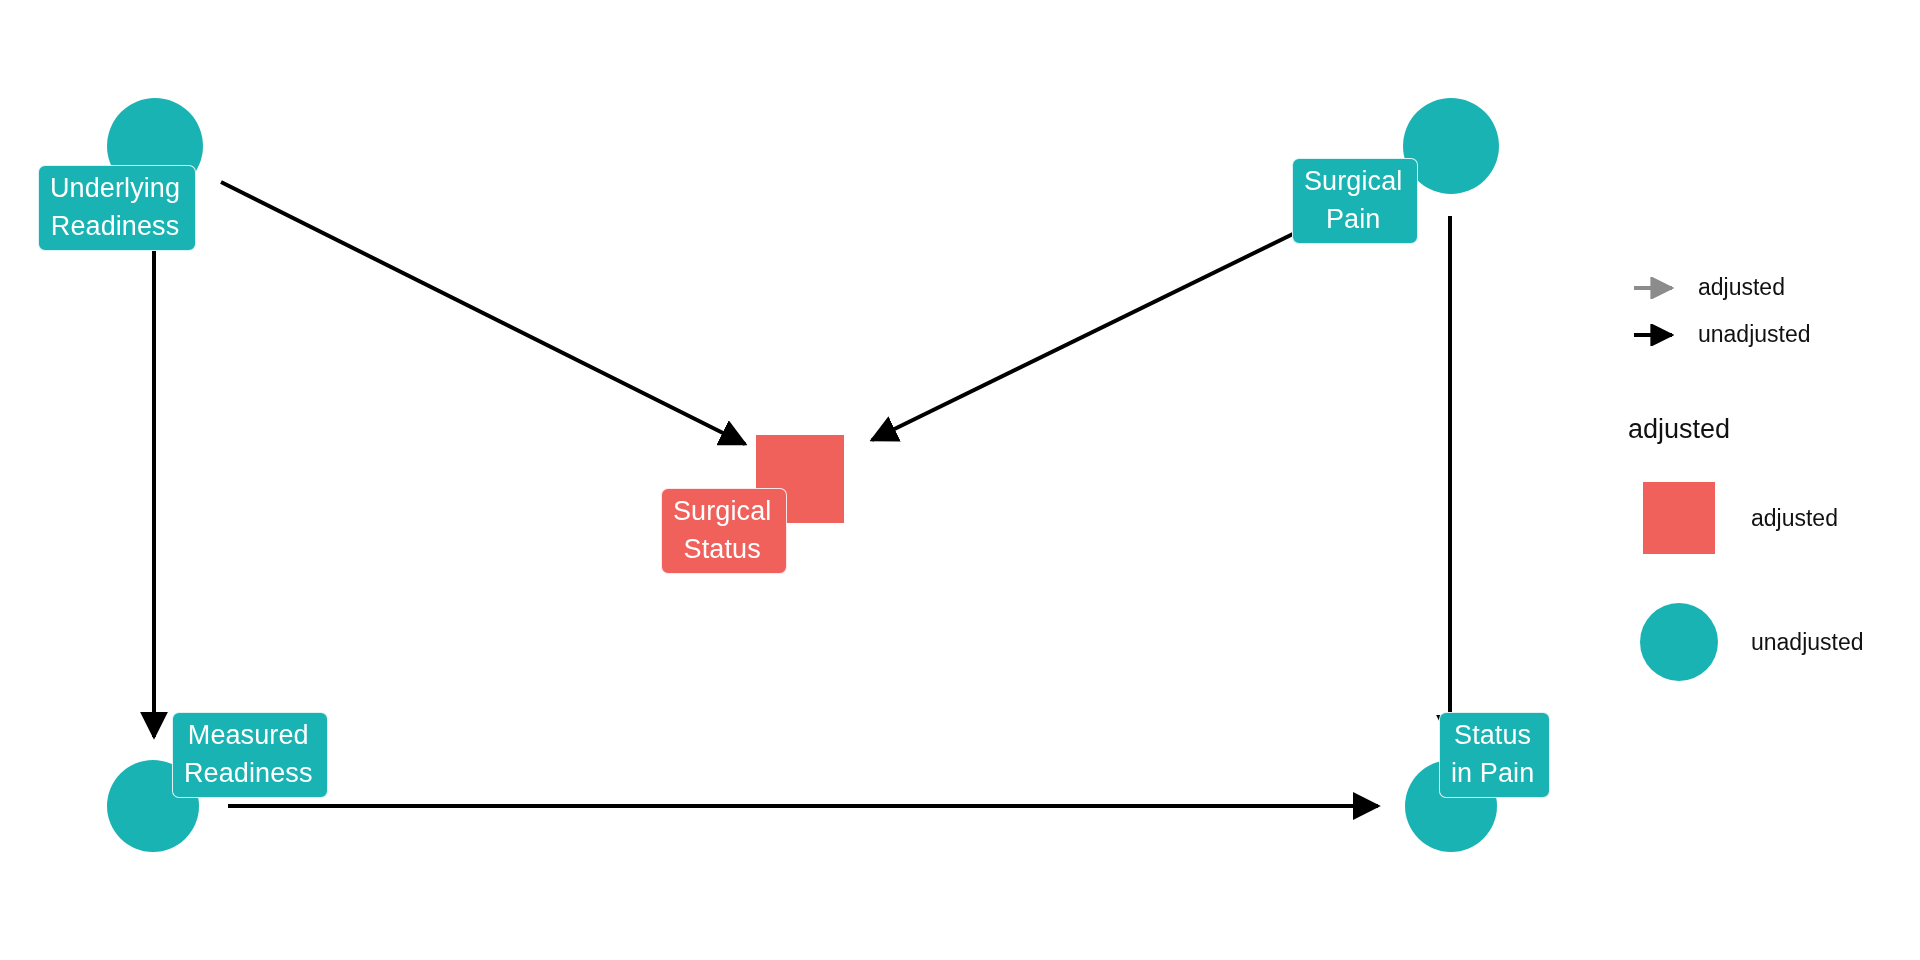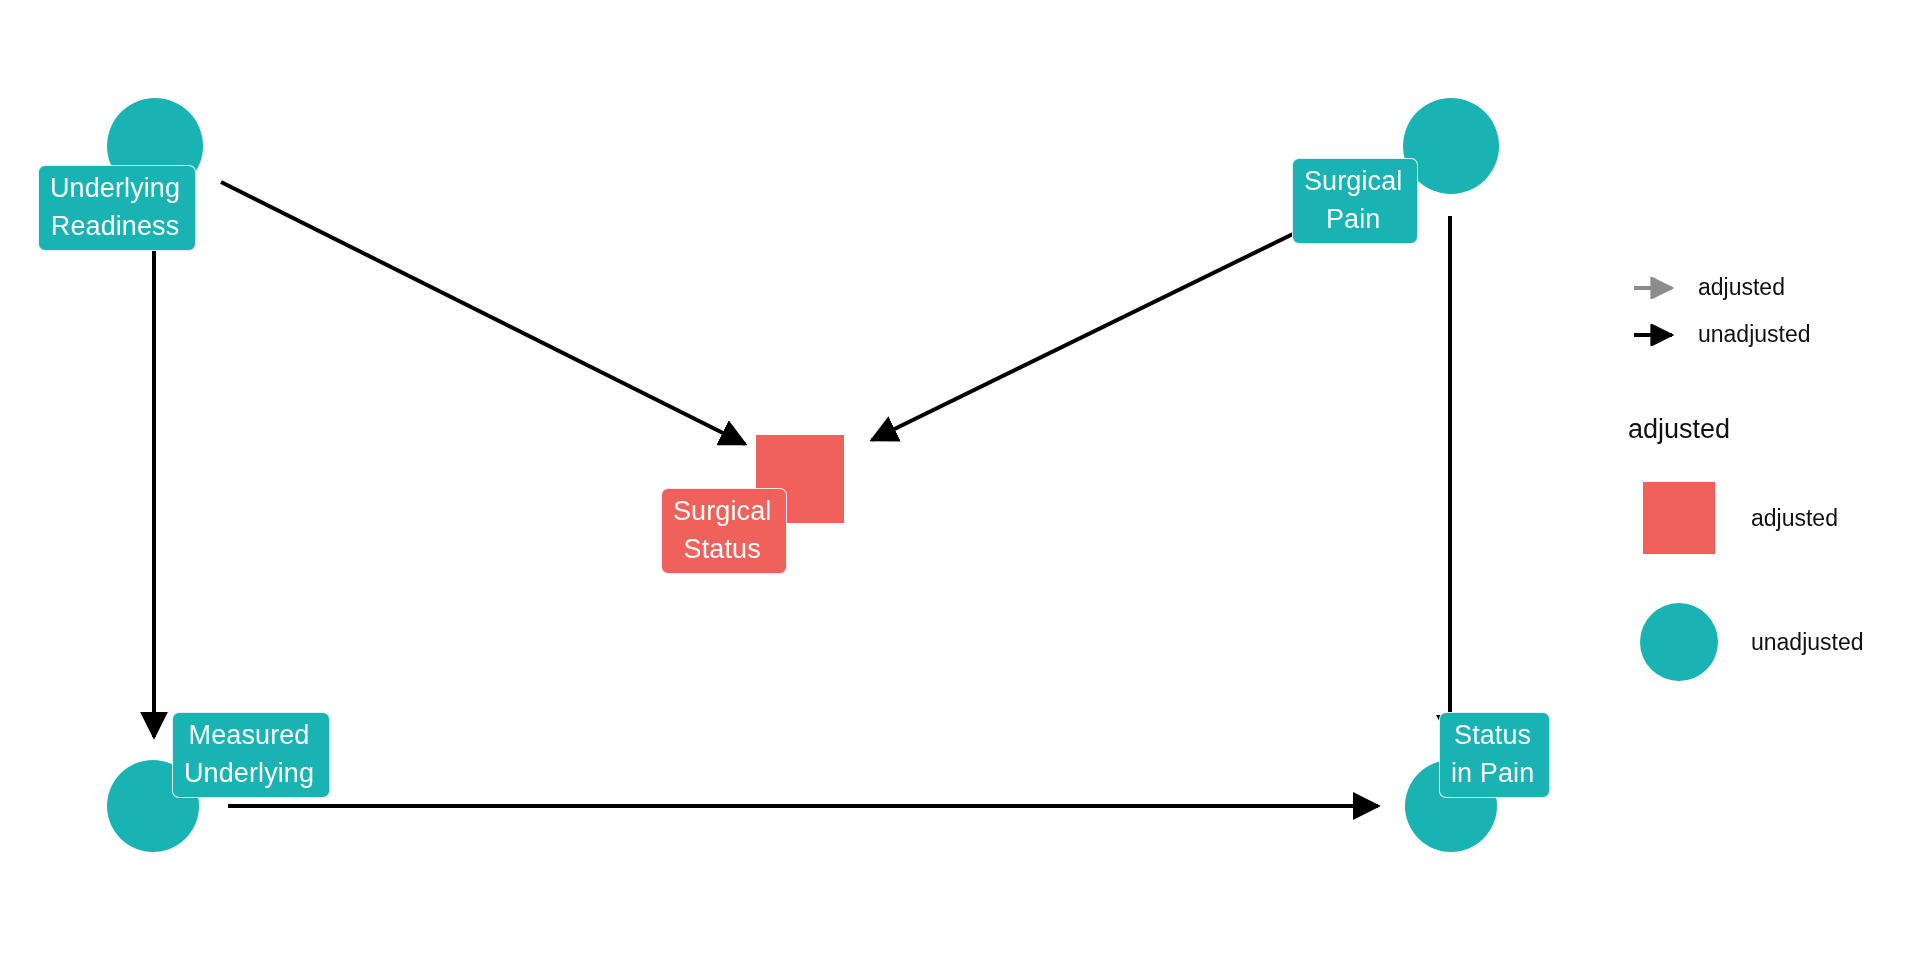--- a/index.html
+++ b/index.html
@@ -120,21 +120,21 @@
       <div class="node-label" style="left: 38px; top: 165px; background: rgb(26, 179, 179);">Underlying
 Readiness</div>
       <div class="node node-shape-circle" style="left: 1451px; top: 146px; width: 96px; height: 96px; background: rgb(26, 179, 179);"></div>
       <div class="node-label" style="left: 1292px; top: 158px; background: rgb(26, 179, 179);">Surgical
 Pain</div>
       <div class="node" style="left: 800px; top: 479px; width: 88px; height: 88px; background: rgb(241, 97, 92);"></div>
       <div class="node-label" style="left: 661px; top: 488px; background: rgb(241, 97, 92);">Surgical
 Status</div>
       <div class="node node-shape-circle" style="left: 153px; top: 806px; width: 92px; height: 92px; background: rgb(26, 179, 179);"></div>
       <div class="node-label" style="left: 172px; top: 712px; background: rgb(26, 179, 179);">Measured
-Underlying</div>
+Readiness</div>
       <div class="node node-shape-circle" style="left: 1451px; top: 806px; width: 92px; height: 92px; background: rgb(26, 179, 179);"></div>
       <div class="node-label" style="left: 1439px; top: 712px; background: rgb(26, 179, 179);">Status
 in Pain</div>
     </div>
 
   <div id="legend-arrow-layer">
       <div class="legend-arrow-row" style="left: 1632px; top: 274px;">
         <svg width="50" height="22" viewBox="0 0 50 22">
           <defs>
             <marker id="lg-mk-0" viewBox="0 0 10 10" refX="9" refY="5" markerWidth="6" markerHeight="6" orient="auto-start-reverse">

